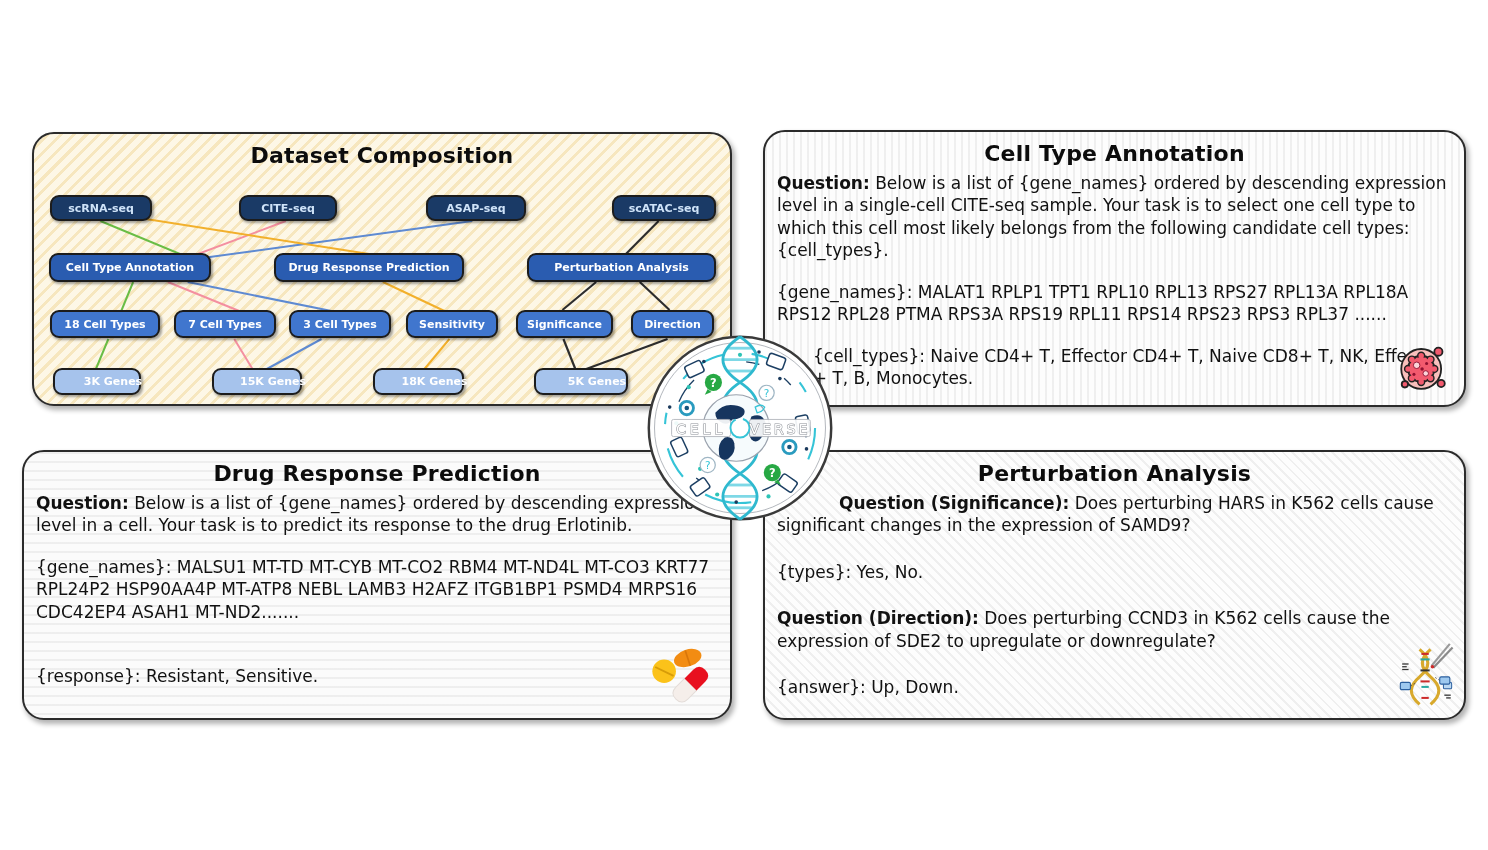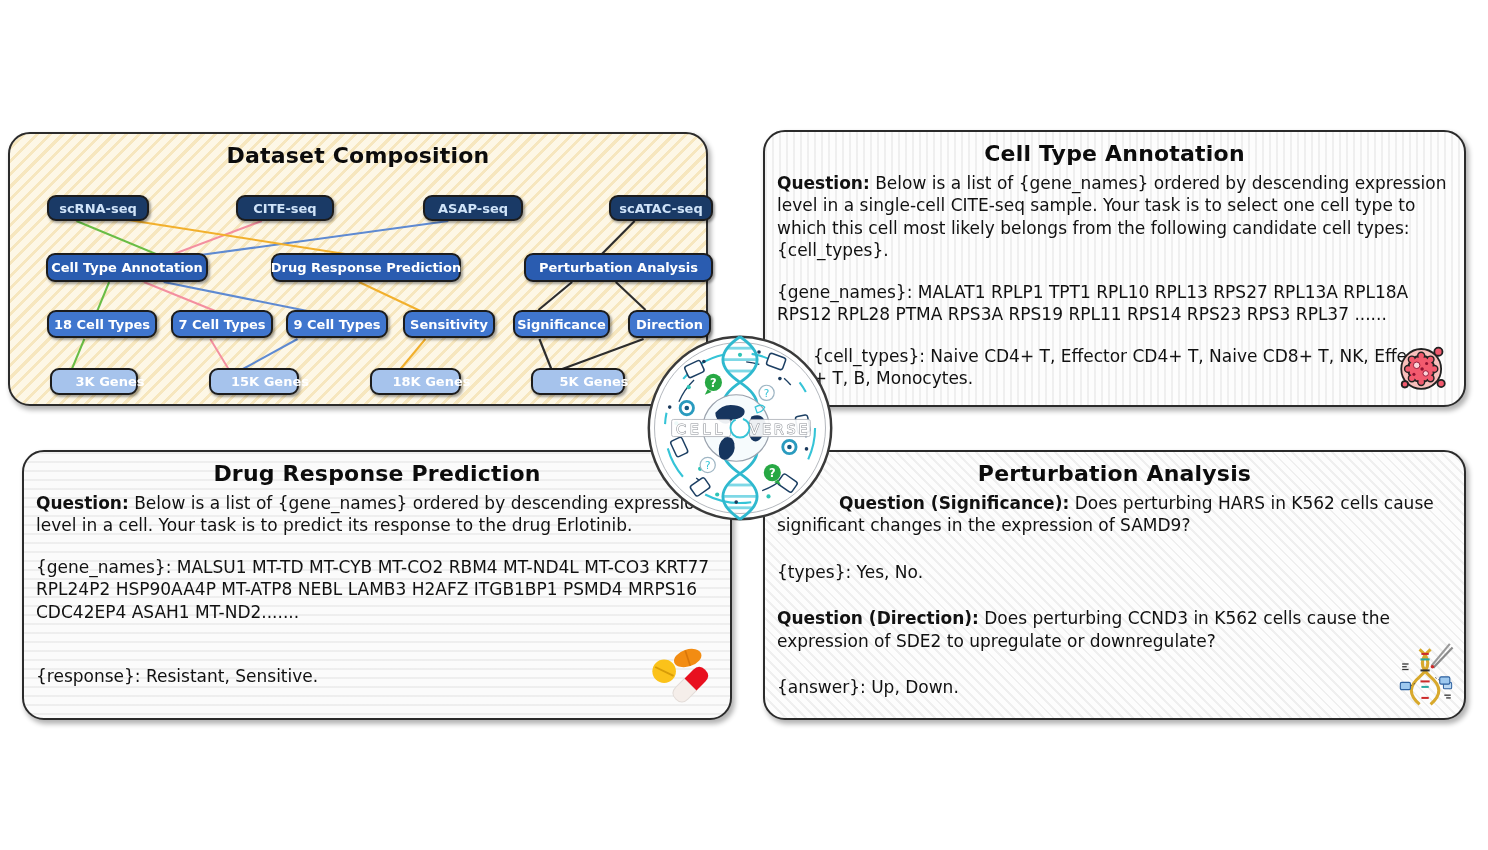--- a/index.html
+++ b/index.html
@@ -1,37 +1,37 @@
 <!DOCTYPE html>
 <html><head>
 <meta charset="utf-8">
 <style>
   html,body{margin:0;padding:0;background:#fff;}
   #canvas{position:relative;width:1488px;height:850px;background:#fff;overflow:hidden;
           font-family:"DejaVu Sans",sans-serif;color:#111;}
   .panel{position:absolute;box-sizing:border-box;border:2px solid #2b2b2b;border-radius:22px;
          box-shadow:2.5px 3.5px 5px rgba(0,0,0,0.30);}
   .panel h2{margin:9px 10px 4px 10px;text-align:center;font-size:22px;font-weight:bold;color:#0c0c0c;letter-spacing:0.2px;}
-  .panel-tl{left:8px;top:132px;width:700px;height:274px;
+  .panel-tl{left:32px;top:132px;width:700px;height:274px;
       background:repeating-linear-gradient(135deg,rgba(233,196,106,0.32) 0 3px,rgba(233,196,106,0) 3px 9px),#fdf7e6;}
   .panel-tr{left:763px;top:130px;width:703px;height:277px;
       background:repeating-linear-gradient(90deg,rgba(0,0,0,0.055) 0 2px,rgba(0,0,0,0) 2px 7px),#fdfdfd;}
   .panel-bl{left:22px;top:450px;width:710px;height:270px;
       background:repeating-linear-gradient(180deg,rgba(0,0,0,0.05) 0 1.6px,rgba(0,0,0,0) 1.6px 9px),#fbfbfb;}
   .panel-br{left:763px;top:450px;width:703px;height:270px;
       background:repeating-linear-gradient(45deg,rgba(0,0,0,0.055) 0 2px,rgba(0,0,0,0) 2px 7px),#fdfdfd;}
   .body{position:relative;padding:2px 4px 0 12px;font-size:17px;line-height:1.32;}
   .body p{margin:0 0 19px 0;}
   .body b{font-weight:bold;}
   .ind-cells{margin-left:30px;text-indent:36px;margin-right:78px;}
   .ind-q1{text-indent:62px;}
   .edges{position:absolute;left:0;top:0;width:100%;height:100%;}
   .node{position:absolute;box-sizing:border-box;display:flex;align-items:center;justify-content:center;
-        border:2px solid #1c1c1c;border-radius:9px;font-size:13px;font-weight:bold;color:#fff;
-        box-shadow:1.5px 2px 2.5px rgba(0,0,0,0.35);white-space:nowrap;margin-left:21px;}
+        border:2px solid #1c1c1c;border-radius:9px;font-size:11px;font-weight:bold;color:#fff;
+        box-shadow:1.5px 2px 2.5px rgba(0,0,0,0.35);white-space:nowrap;}
   .t1{height:26px;background:#1a3a66;color:#cfe3f8;}
   .t2{height:29px;background:#2a5cb0;}
   .t3{height:28px;background:#4076ce;}
   .t4{height:27px;background:#a6c3ec;padding-left:32px;}
   .corner-icon{position:absolute;}
   #logo{position:absolute;left:645px;top:333px;width:190px;height:190px;z-index:6;}
 </style>
 </head>
 <body>
 
@@ -68,21 +68,21 @@
     <div class="node t1" style="left:205px;top:61px;width:98px">CITE-seq</div>
     <div class="node t1" style="left:392px;top:61px;width:100px">ASAP-seq</div>
     <div class="node t1" style="left:578px;top:61px;width:104px">scATAC-seq</div>
 
     <div class="node t2" style="left:15px;top:119px;width:162px">Cell Type Annotation</div>
     <div class="node t2" style="left:240px;top:119px;width:190px">Drug Response Prediction</div>
     <div class="node t2" style="left:493px;top:119px;width:189px">Perturbation Analysis</div>
 
     <div class="node t3" style="left:16px;top:176px;width:110px">18 Cell Types</div>
     <div class="node t3" style="left:140px;top:176px;width:102px">7 Cell Types</div>
-    <div class="node t3" style="left:255px;top:176px;width:102px">9 Cell Types</div>
+    <div class="node t3" style="left:255px;top:176px;width:102px">3 Cell Types</div>
     <div class="node t3" style="left:372px;top:176px;width:92px">Sensitivity</div>
     <div class="node t3" style="left:482px;top:176px;width:97px">Significance</div>
     <div class="node t3" style="left:597px;top:176px;width:83px">Direction</div>
 
     <div class="node t4" style="left:19px;top:234px;width:88px">3K Genes</div>
     <div class="node t4" style="left:178px;top:234px;width:90px">15K Genes</div>
     <div class="node t4" style="left:339px;top:234px;width:91px">18K Genes</div>
     <div class="node t4" style="left:500px;top:234px;width:94px">5K Genes</div>
   </section>
 

